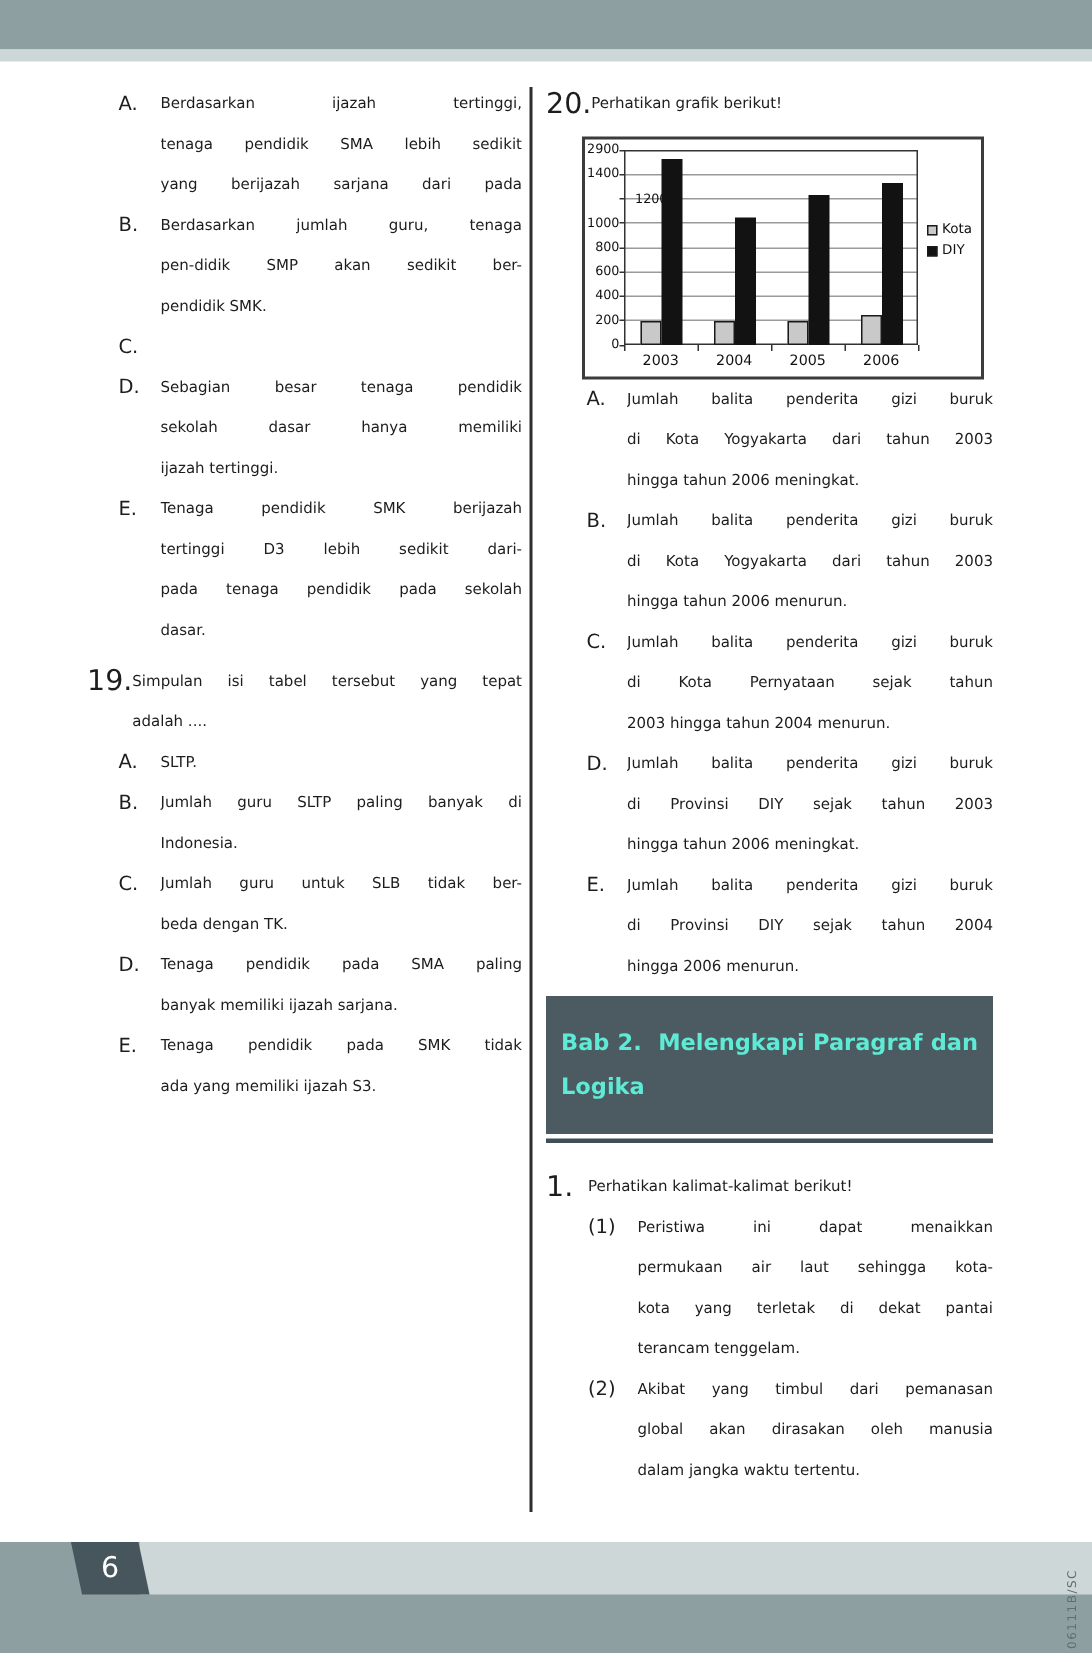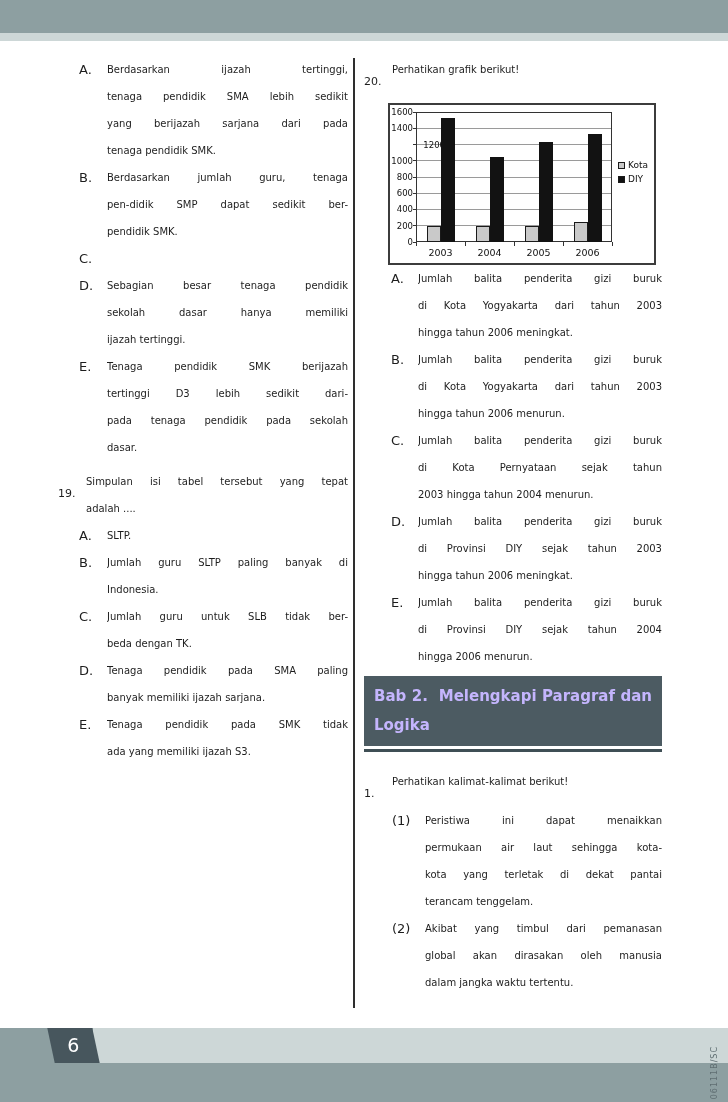--- a/index.html
+++ b/index.html
@@ -20,26 +20,26 @@
   .tl{font-size:10px;line-height:27px;white-space:nowrap;overflow:hidden;}
   .just{text-align:justify;text-align-last:justify;text-justify:inter-word;}
   .opt{display:flex;}
   .opt .marker{flex:0 0 auto;font-size:13px;line-height:27px;}
   .opt .opt-lines{flex:1 1 auto;min-width:0;}
   .lc-opt{margin-left:21px;}
   .lc-opt .marker{width:28px;}
   .rc-opt{margin-left:27px;}
   .rc-opt .marker{width:27px;}
   .q-head{display:flex;}
-  .q-head .q-num{flex:0 0 28px;font-size:11px;line-height:27px;margin-top:12px;}
+  .q-head .q-num{flex:0 0 28px;font-size:19px;line-height:27px;}
   .q-head .q-lines{flex:1 1 auto;min-width:0;}
   .q19-block{margin-top:7px;}
   .chart{position:relative;width:264px;height:158px;margin:8px 0 0 24px;border:2px solid #3c3c3c;background:#ffffff;}
   .statement{margin-top:14px;}
-  .chapter-box{margin-top:6px;background:#4c5b62;color:#c4b5fd;padding:6px 10px;}
+  .chapter-box{margin-top:6px;background:#4c5b62;color:#5eead4;padding:17px 10px;}
   .chapter-box .tl{font-size:15px;line-height:29px;font-weight:bold;}
   .chapter-rule{height:3px;background:#3f4f55;margin-top:3px;}
   .q1-block{margin-top:16px;}
   .num-item{display:flex;margin-left:28px;}
   .num-item .marker{flex:0 0 33px;font-size:13px;line-height:27px;}
   .num-item .opt-lines{flex:1 1 auto;min-width:0;}
   
   .c-abs{position:absolute;}
   .c-ylab{font-size:8.5px;line-height:10px;text-align:right;color:#111;}
   .c-xlab{font-size:9.5px;line-height:11px;text-align:center;color:#111;}
@@ -53,28 +53,27 @@
   <div class="strip-top"></div>
   <div class="col-divider"></div>
 
   <div class="col col-left">
     <div class="opt lc-opt">
       <span class="marker">A.</span>
       <div class="opt-lines">
           <div class="tl just">Berdasarkan ijazah tertinggi,</div>
           <div class="tl just">tenaga pendidik SMA lebih sedikit</div>
           <div class="tl just">yang berijazah sarjana dari pada</div>
-          <div class="tl">tenaga pendidik SMK.</div>
         </div>
     </div>
     <div class="opt lc-opt">
       <span class="marker">B.</span>
       <div class="opt-lines">
           <div class="tl just">Berdasarkan jumlah guru, tenaga</div>
-          <div class="tl just">pen-didik SMP dapat sedikit ber-</div>
+          <div class="tl just">pen-didik SMP akan sedikit ber-</div>
           <div class="tl">pendidik SMK.</div>
         </div>
     </div>
     <div class="opt lc-opt">
       <span class="marker">C.</span>
     </div>
     <div class="opt lc-opt">
       <span class="marker">D.</span>
       <div class="opt-lines">
           <div class="tl just">Sebagian besar tenaga pendidik</div>
@@ -163,21 +162,21 @@
         <div class="c-abs" style="left: 26px; top: 55.25px; width: 196px; height: 1px; background: rgb(154, 154, 154);"></div>
         <div class="c-abs" style="left: 23px; top: 55.25px; width: 3px; height: 1px; background: rgb(51, 51, 51);"></div>
         <div class="c-abs c-ylab" style="left: 0px; top: 50.75px; width: 23px;">1000</div>
         <div class="c-abs" style="left: 26px; top: 39px; width: 196px; height: 1px; background: rgb(154, 154, 154);"></div>
         <div class="c-abs" style="left: 23px; top: 39px; width: 3px; height: 1px; background: rgb(51, 51, 51);"></div>
         <div class="c-abs c-ylab" style="left: 0px; top: 34.5px; width: 23px; padding-left: 32px;">1200</div>
         <div class="c-abs" style="left: 26px; top: 22.75px; width: 196px; height: 1px; background: rgb(154, 154, 154);"></div>
         <div class="c-abs" style="left: 23px; top: 22.75px; width: 3px; height: 1px; background: rgb(51, 51, 51);"></div>
         <div class="c-abs c-ylab" style="left: 0px; top: 18.25px; width: 23px;">1400</div>
         <div class="c-abs" style="left: 23px; top: 6.5px; width: 3px; height: 1px; background: rgb(51, 51, 51);"></div>
-        <div class="c-abs c-ylab" style="left: 0px; top: 2px; width: 23px;">1600</div>
+        <div class="c-abs c-ylab" style="left: 0px; top: 2px; width: 23px;">2900</div>
         <div class="c-abs" style="left: 26px; top: 7px; width: 194px; height: 128px; border: 1px solid rgb(51, 51, 51);"></div>
         <div class="c-abs" style="left: 36.5px; top: 121px; width: 14px; height: 16px; background: rgb(201, 201, 201); border: 1px solid rgb(26, 26, 26); box-sizing: border-box;"></div>
         <div class="c-abs" style="left: 50.5px; top: 13px; width: 14px; height: 124px; background: rgb(18, 18, 18);"></div>
         <div class="c-abs c-xlab" style="left: 30.5px; top: 142px; width: 40px;">2003</div>
         <div class="c-abs" style="left: 85.5px; top: 121px; width: 14px; height: 16px; background: rgb(201, 201, 201); border: 1px solid rgb(26, 26, 26); box-sizing: border-box;"></div>
         <div class="c-abs" style="left: 99.5px; top: 52px; width: 14px; height: 85px; background: rgb(18, 18, 18);"></div>
         <div class="c-abs c-xlab" style="left: 79.5px; top: 142px; width: 40px;">2004</div>
         <div class="c-abs" style="left: 134.5px; top: 121px; width: 14px; height: 16px; background: rgb(201, 201, 201); border: 1px solid rgb(26, 26, 26); box-sizing: border-box;"></div>
         <div class="c-abs" style="left: 148.5px; top: 37px; width: 14px; height: 100px; background: rgb(18, 18, 18);"></div>
         <div class="c-abs c-xlab" style="left: 128.5px; top: 142px; width: 40px;">2005</div>

